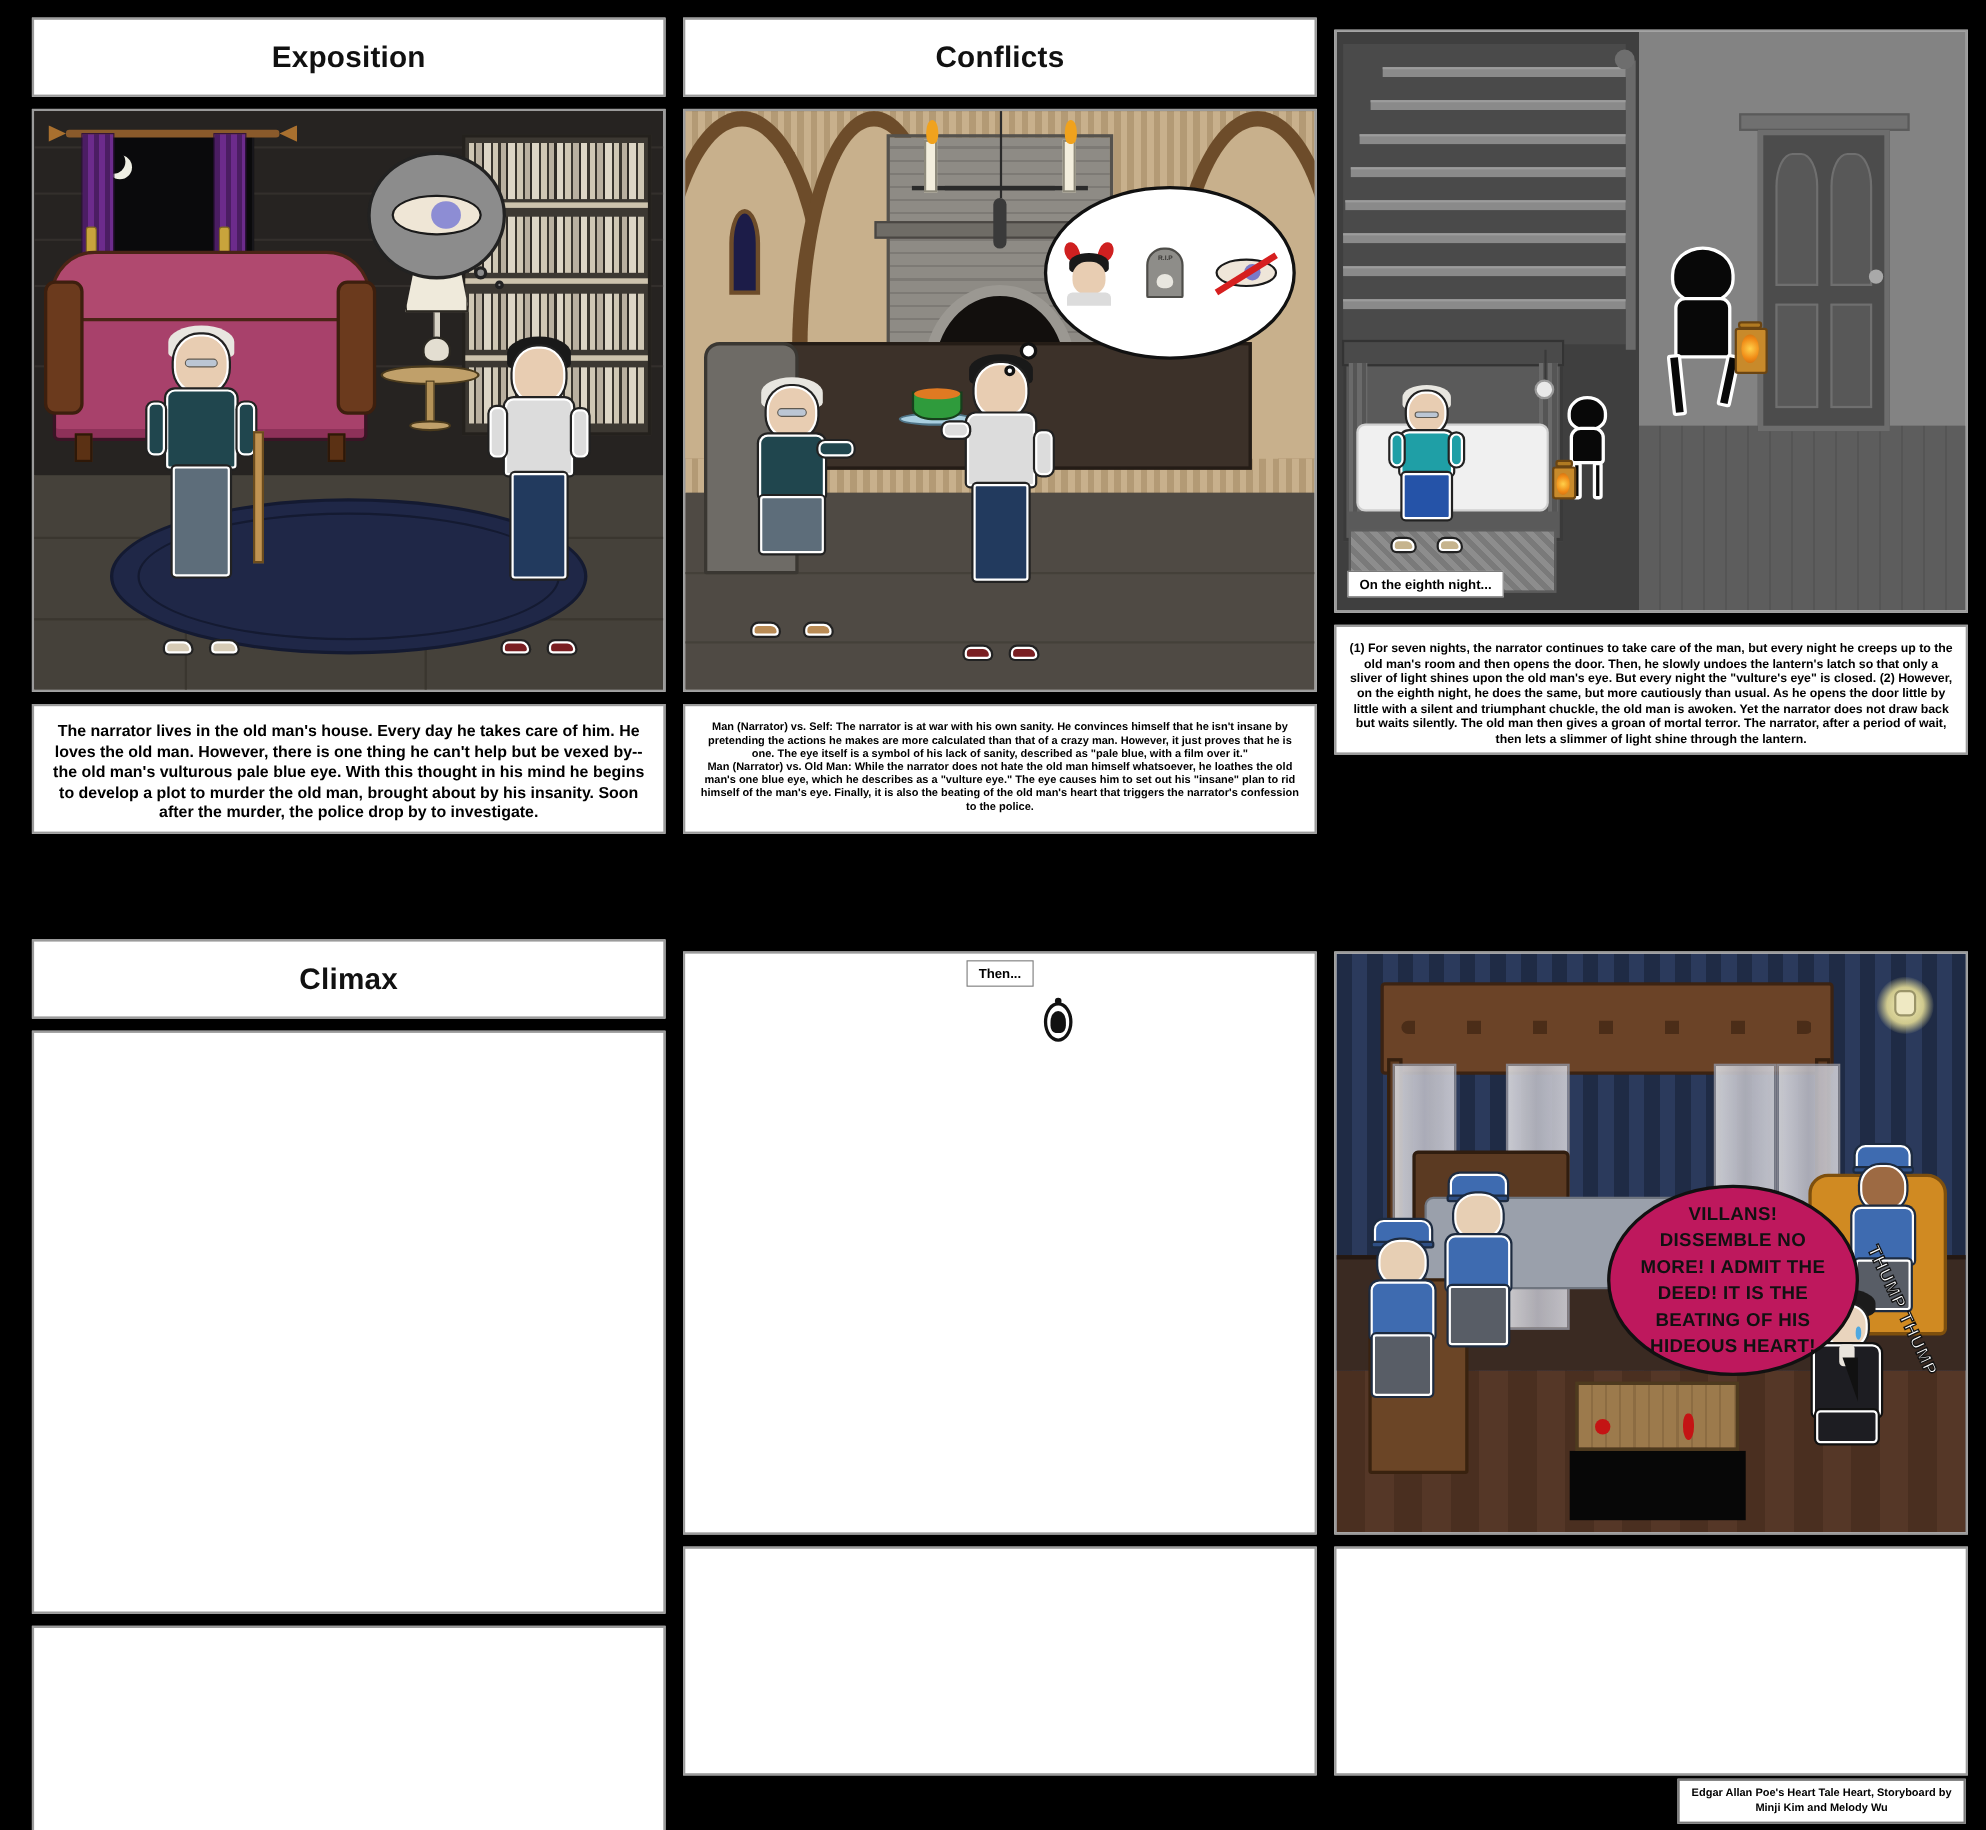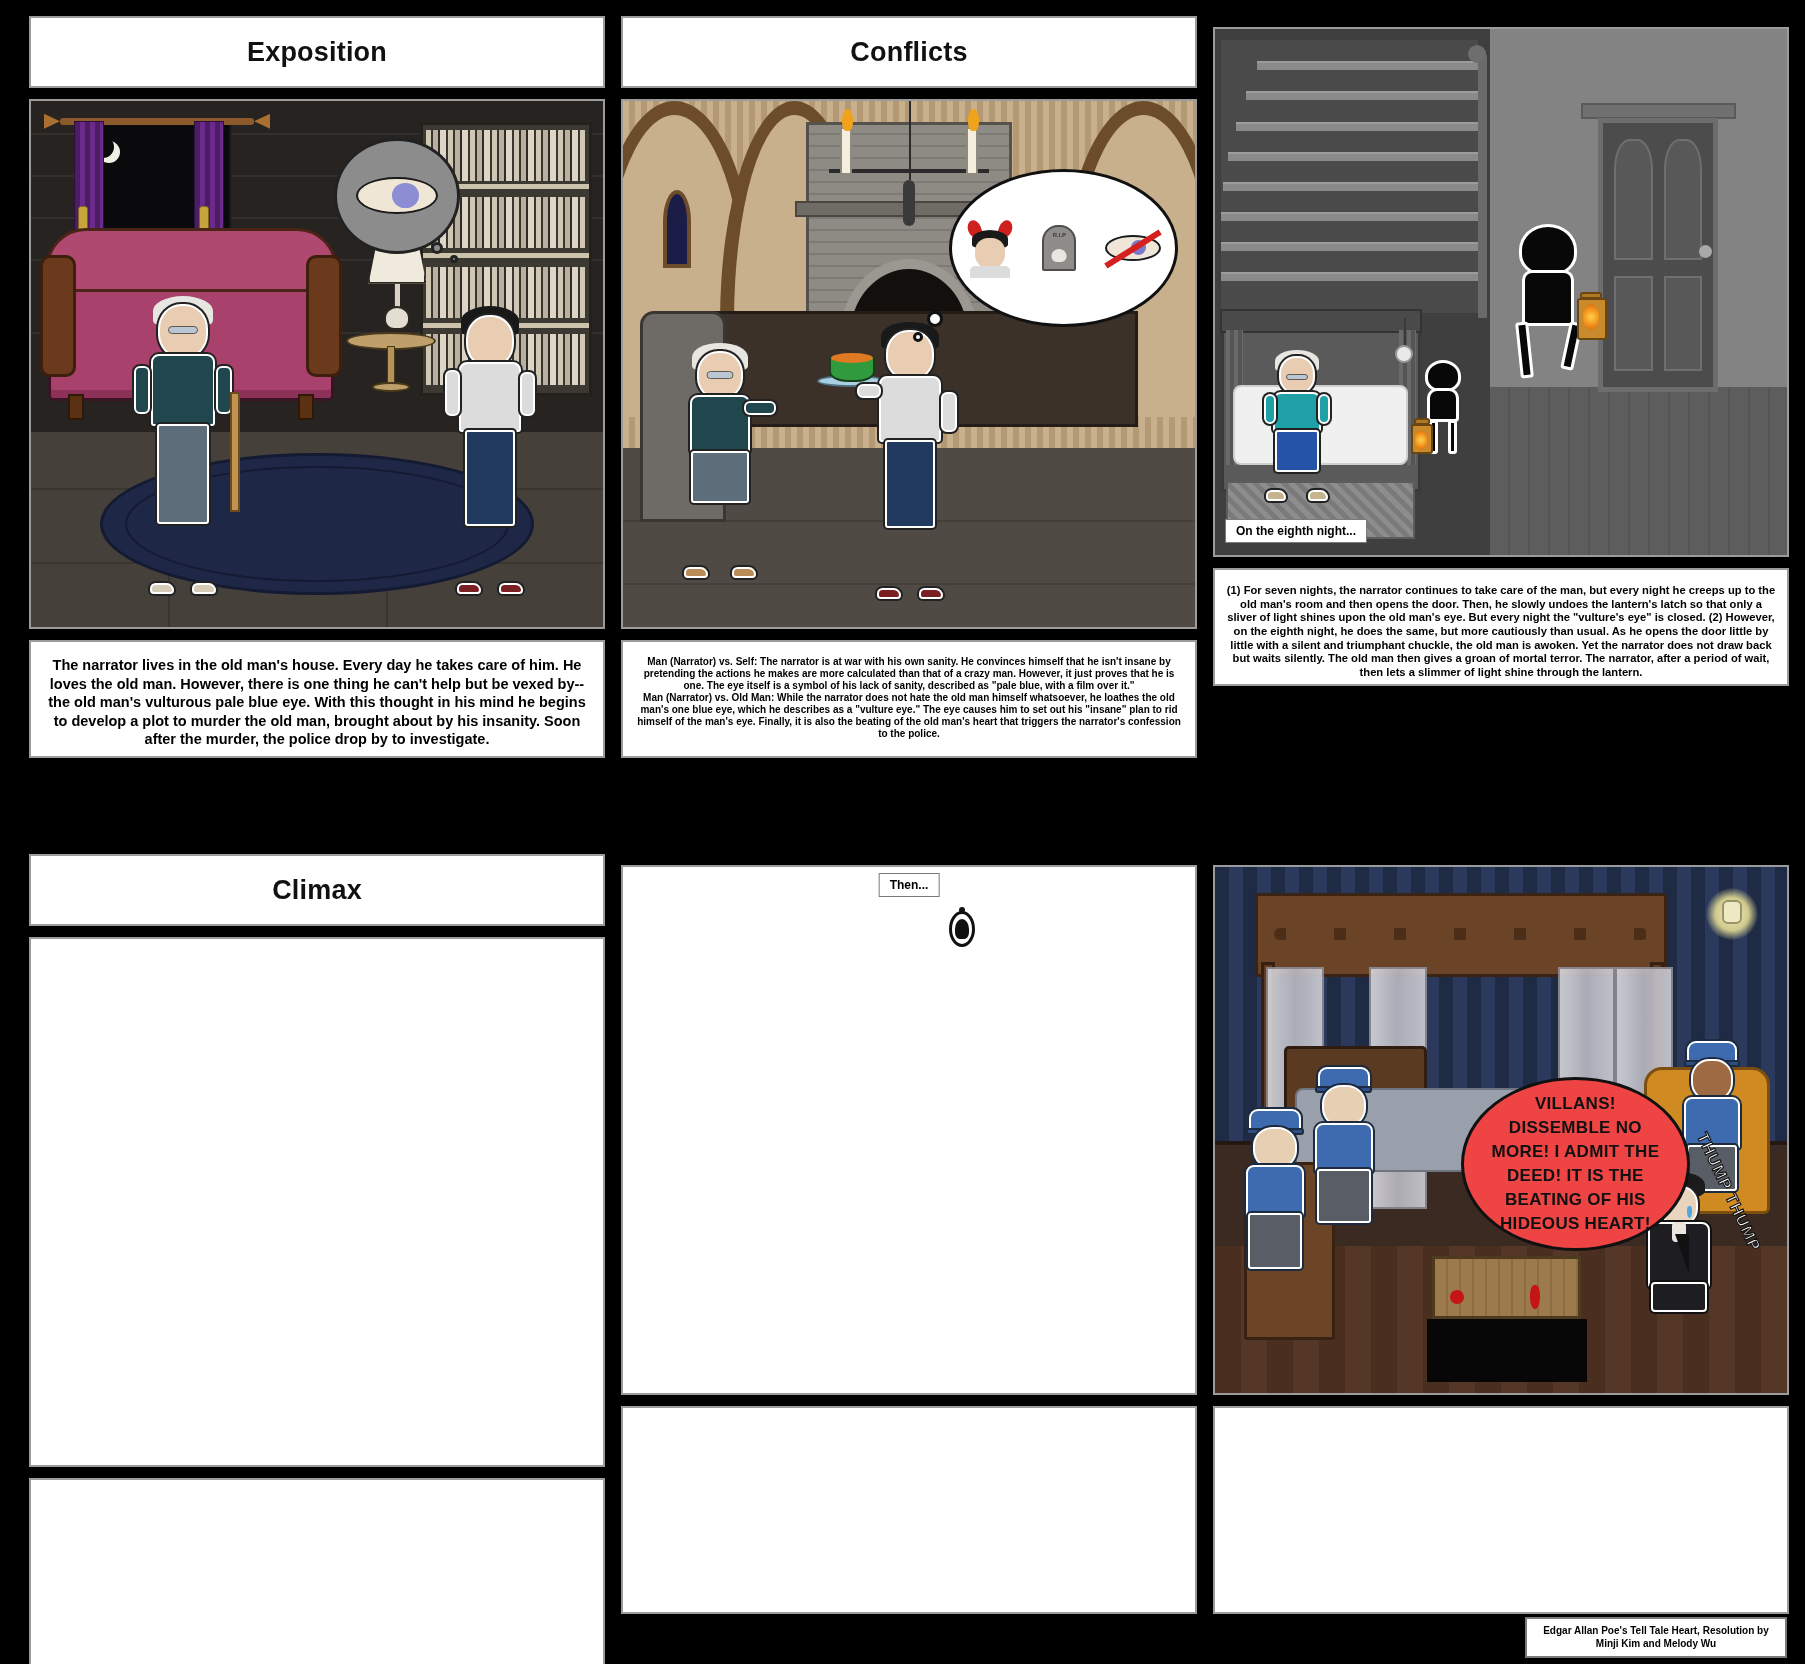--- a/index.html
+++ b/index.html
@@ -179,21 +179,21 @@
 
   
   .thought {
     position:absolute; border-radius:50%;
     border:3px solid #222;
     z-index:35;
   }
   .thought .dot { position:absolute; border-radius:50%; border:3px solid #222; }
 
   .speech {
-    position:absolute; background:#ef4444; border:3px solid #111;
+    position:absolute; background:#be185d; border:3px solid #111;
     border-radius:50%;
     display:flex; align-items:center; justify-content:center;
     text-align:center; z-index:50;
     padding:18px 24px;
   }
   .speech span {
     font-size:17px; font-weight:bold; color:#111; line-height:1.42;
     letter-spacing:.3px;
   }
   .speech:after{
@@ -754,14 +754,14 @@
               <span>VILLANS! DISSEMBLE NO MORE! I ADMIT THE DEED! IT IS THE BEATING OF HIS HIDEOUS HEART!</span>
             </div>
           </div>
         </div>
       </div>
 
       <div class="wbox empty-box"></div>
     </div>
   </div>
 
-  <div class="footer">Edgar Allan Poe's Tell Tale Heart, Resolution by Minji Kim and Melody Wu</div>
+  <div class="footer">Edgar Allan Poe's Heart Tale Heart, Storyboard by Minji Kim and Melody Wu</div>
 </div>
 
 </body></html>

